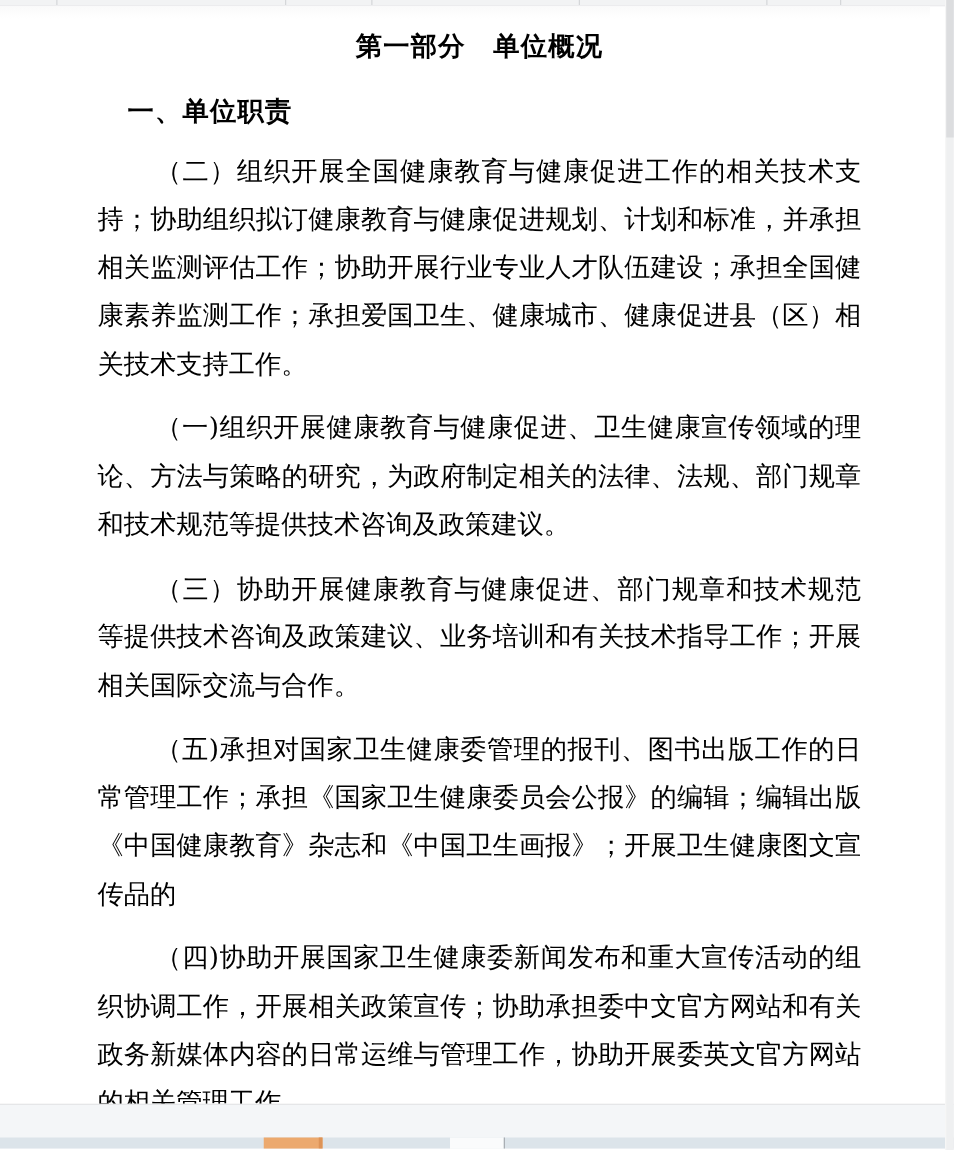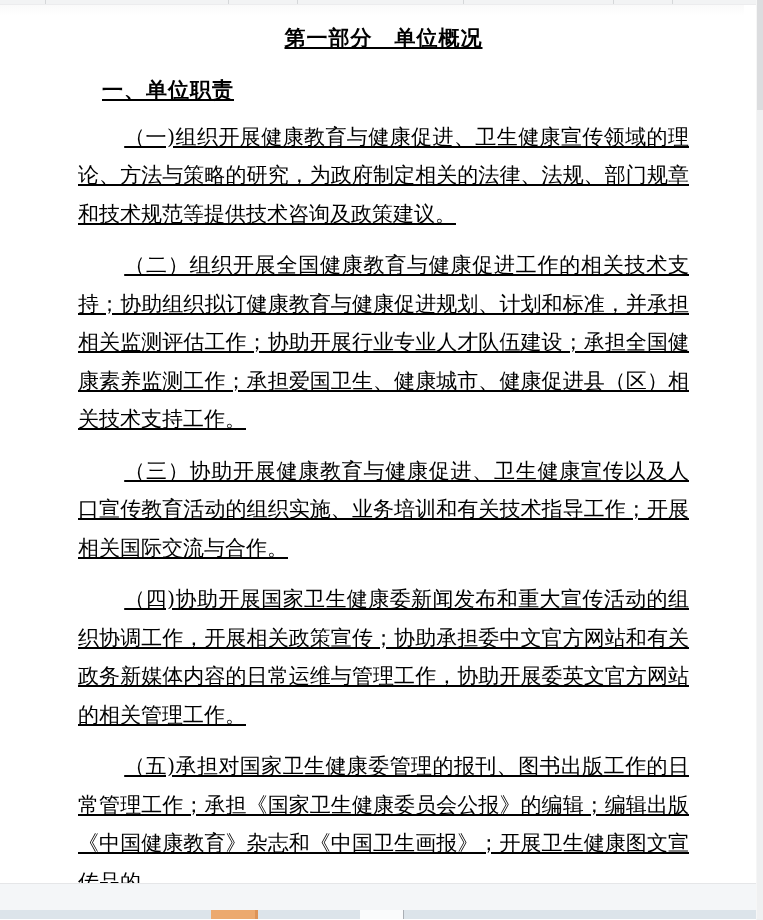--- a/index.html
+++ b/index.html
@@ -25,21 +25,20 @@
   .tick.t2 { left: 297px; } .tick.t3 { left: 463px; }
   .tick.t4 { left: 613px; } .tick.t5 { left: 672px; }
 
   
   .page {
     position: absolute; left: 0; top: 5px; width: 744px; height: 878px;
     background: linear-gradient(#fafafa, #ffffff 10px);
     box-sizing: border-box;
     padding: 13px 55px 0 78px;
     color: #000000;
-    text-decoration: underline;
   }
   .doc-title {
     text-align: center;
     font-size: 21px; font-weight: bold;
     line-height: 39px;
     letter-spacing: 1px;
     font-family: "Liberation Sans", sans-serif;
   }
   .section-heading {
     margin-top: 14px;
@@ -116,25 +115,25 @@
     <div class="tick t4"></div>
     <div class="tick t5"></div>
   </div>
 
   <div class="page">
     <div class="doc-title">第一部分　单位概况</div>
 
     <div class="section-heading">一、单位职责</div>
 
     <div class="body-text">
+      <p>（二）组织开展全国健康教育与健康促进工作的相关技术支持；协助组织拟订健康教育与健康促进规划、计划和标准，并承担相关监测评估工作；协助开展行业专业人才队伍建设；承担全国健康素养监测工作；承担爱国卫生、健康城市、健康促进县（区）相关技术支持工作。</p>
       <p>（一)组织开展健康教育与健康促进、卫生健康宣传领域的理论、方法与策略的研究，为政府制定相关的法律、法规、部门规章和技术规范等提供技术咨询及政策建议。</p>
-      <p>（二）组织开展全国健康教育与健康促进工作的相关技术支持；协助组织拟订健康教育与健康促进规划、计划和标准，并承担相关监测评估工作；协助开展行业专业人才队伍建设；承担全国健康素养监测工作；承担爱国卫生、健康城市、健康促进县（区）相关技术支持工作。</p>
-      <p>（三）协助开展健康教育与健康促进、卫生健康宣传以及人口宣传教育活动的组织实施、业务培训和有关技术指导工作；开展相关国际交流与合作。</p>
+      <p>（三）协助开展健康教育与健康促进、部门规章和技术规范等提供技术咨询及政策建议、业务培训和有关技术指导工作；开展相关国际交流与合作。</p>
+      <p>（五)承担对国家卫生健康委管理的报刊、图书出版工作的日常管理工作；承担《国家卫生健康委员会公报》的编辑；编辑出版《中国健康教育》杂志和《中国卫生画报》；开展卫生健康图文宣传品的</p>
       <p>（四)协助开展国家卫生健康委新闻发布和重大宣传活动的组织协调工作，开展相关政策宣传；协助承担委中文官方网站和有关政务新媒体内容的日常运维与管理工作，协助开展委英文官方网站的相关管理工作。</p>
-      <p>（五)承担对国家卫生健康委管理的报刊、图书出版工作的日常管理工作；承担《国家卫生健康委员会公报》的编辑；编辑出版《中国健康教育》杂志和《中国卫生画报》；开展卫生健康图文宣传品的</p>
     </div>
   </div>
 
   <div class="below-page"></div>
 
   <div class="hscrollbar">
     <div class="white-gap"></div>
     <div class="divider"></div>
     <div class="hscroll-thumb"></div>
   </div>

